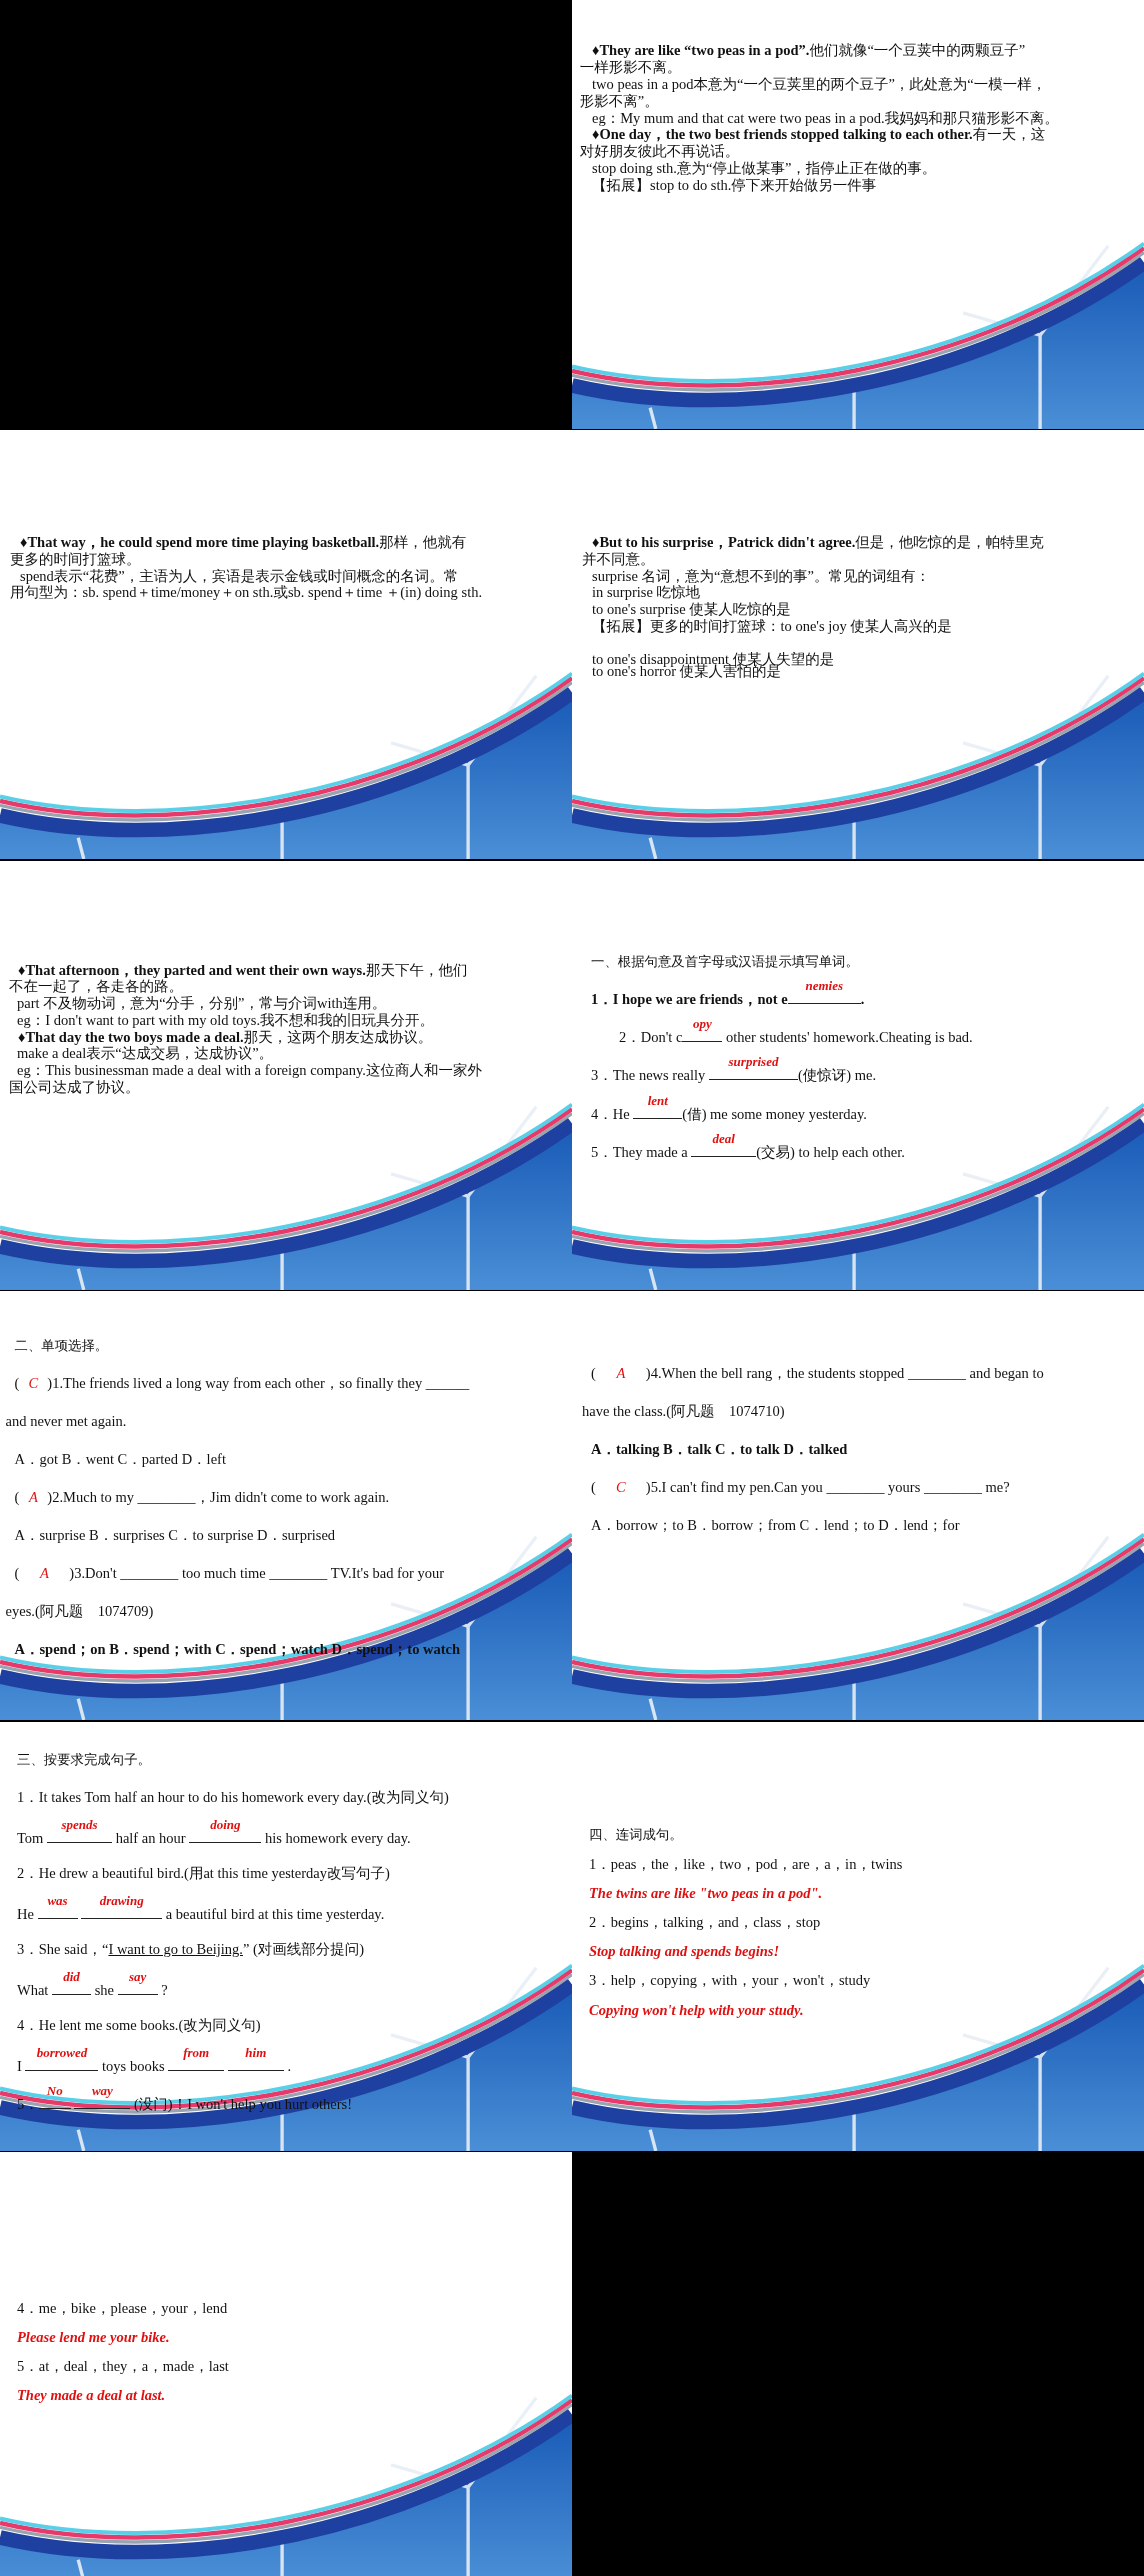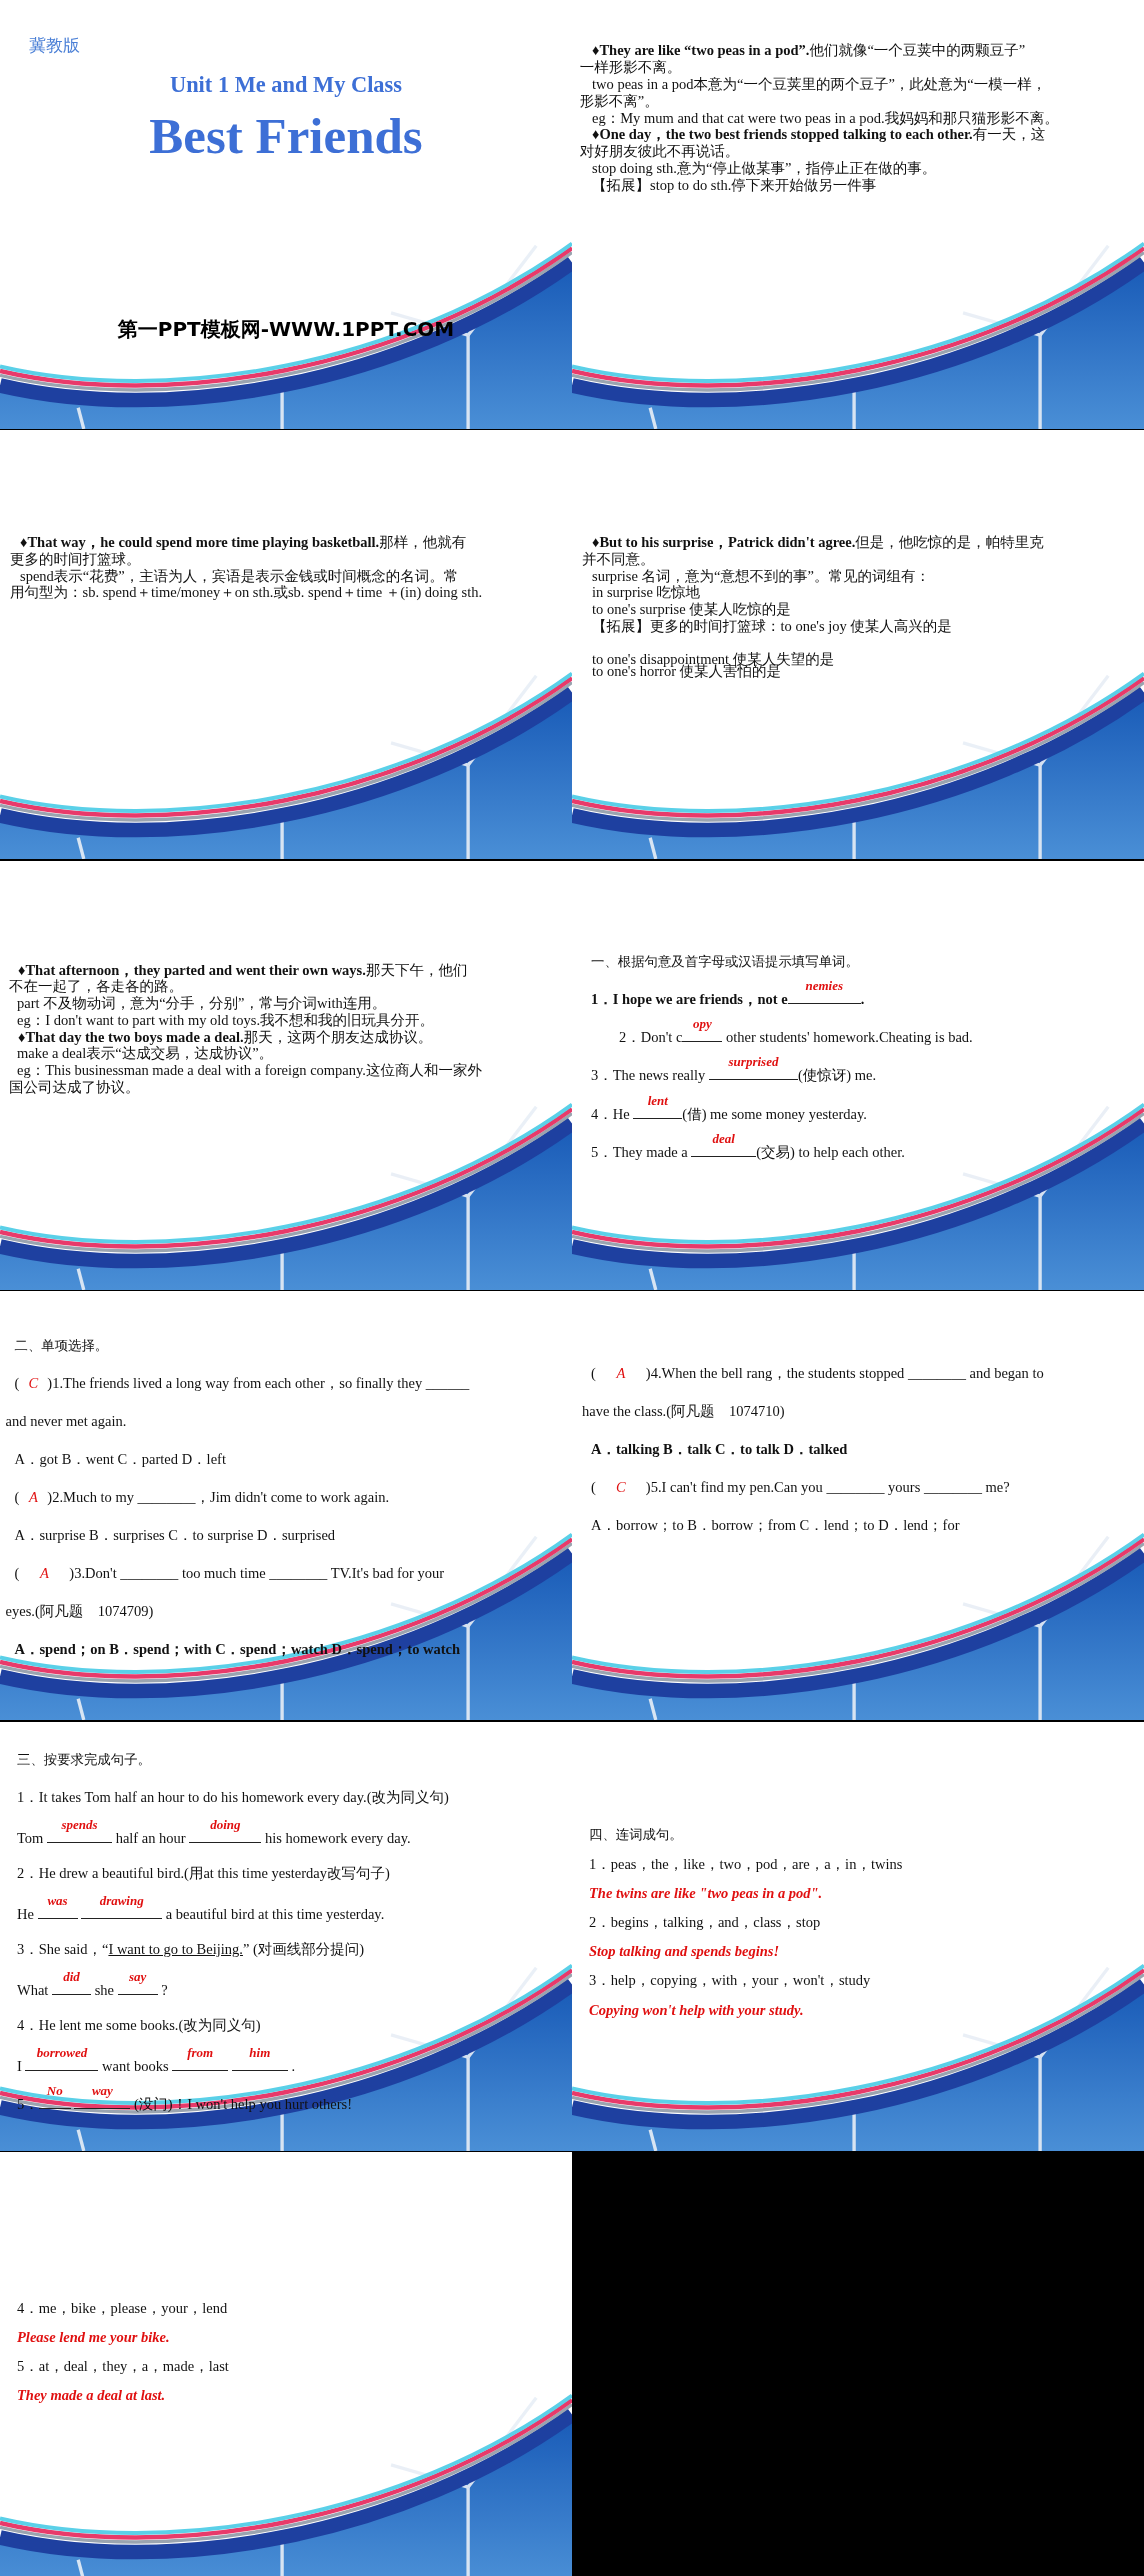--- a/index.html
+++ b/index.html
@@ -44,29 +44,20 @@
       <path d="M0,690 C300,760 720,690 1024,470" stroke="#1e40a0" stroke-width="26" fill="none"></path>
       <path d="M0,672 C300,742 720,672 1024,452" stroke="#9aa4b0" stroke-width="6" fill="none"></path>
       <path d="M0,664 C300,734 720,664 1024,444" stroke="#e83a6a" stroke-width="8" fill="none"></path>
       <path d="M0,656 C300,726 720,656 1024,436" stroke="#5ad0e8" stroke-width="7" fill="none"></path>
     </g>
   </defs>
 </svg>
 
 <div class="grid">
 
-  <div class="slide" style="left:0;top:0;">
-    <svg class="wave" viewBox="0 0 1024 768">
-        <use href="#wavedeco"></use>
-      </svg>
-    <div class="cover-pub">冀教版</div>
-    <div class="cover-unit">Unit 1  Me and My Class</div>
-    <div class="cover-title">Best Friends</div>
-    <div class="cover-site">第一PPT模板网-WWW.1PPT.COM</div>
-  </div>
 
   <div class="slide" style="left:572px;top:0;">
     <svg class="wave" viewBox="0 0 1024 768">
         <use href="#wavedeco"></use>
       </svg>
     <div class="t" style="left:20px;top:42px;"><span class="b">♦They are like “two peas in a pod”.</span><span>他们就像“一个豆荚中的两颗豆子”</span></div>
     <div class="t" style="left:7.8px;top:59px;">一样形影不离。</div>
     <div class="t" style="left:20px;top:76px;">two peas in a pod本意为“一个豆荚里的两个豆子”，此处意为“一模一样，</div>
     <div class="t" style="left:7.8px;top:93px;">形影不离”。</div>
     <div class="t" style="left:20px;top:110px;">eg：My mum and that cat were two peas in a pod.我妈妈和那只猫形影不离。</div>
@@ -164,21 +155,21 @@
     <div class="t" style="left:17px;top:143px;">2．He drew a beautiful bird.(用at this time yesterday改写句子)</div>
     <div class="t" style="left:17px;top:181px;">
       <span>He </span><span class="blank" style="width:40px;"><span class="ans">was</span></span><span> </span><span class="blank" style="width:81px;"><span class="ans">drawing</span></span><span> a beautiful bird at this time yesterday.</span>
     </div>
     <div class="t" style="left:17px;top:219px;"><span>3．She said，“</span><span class="u">I want to go to Beijing.</span><span>” (对画线部分提问)</span></div>
     <div class="t" style="left:17px;top:257px;">
       <span>What </span><span class="blank" style="width:39px;"><span class="ans">did</span></span><span> she </span><span class="blank" style="width:40px;"><span class="ans">say</span></span><span> ?</span>
     </div>
     <div class="t" style="left:17px;top:295px;">4．He lent me some books.(改为同义句)</div>
     <div class="t" style="left:17px;top:333px;">
-      <span>I </span><span class="blank" style="width:73px;"><span class="ans">borrowed</span></span><span> want books </span><span class="blank" style="width:56px;"><span class="ans">from</span></span><span> </span><span class="blank" style="width:56px;"><span class="ans">him</span></span><span> .</span>
+      <span>I </span><span class="blank" style="width:73px;"><span class="ans">borrowed</span></span><span> toys books </span><span class="blank" style="width:56px;"><span class="ans">from</span></span><span> </span><span class="blank" style="width:56px;"><span class="ans">him</span></span><span> .</span>
     </div>
     <div class="t" style="left:17px;top:371px;">
       <span>5．</span><span class="blank" style="width:32px;"><span class="ans">No</span></span><span> </span><span class="blank" style="width:56px;"><span class="ans">way</span></span><span> (没门)！I won't help you  hurt others!</span>
     </div>
   </div>
 
   <div class="slide" style="left:572px;top:1722px;">
     <svg class="wave" viewBox="0 0 1024 768">
         <use href="#wavedeco"></use>
       </svg>

